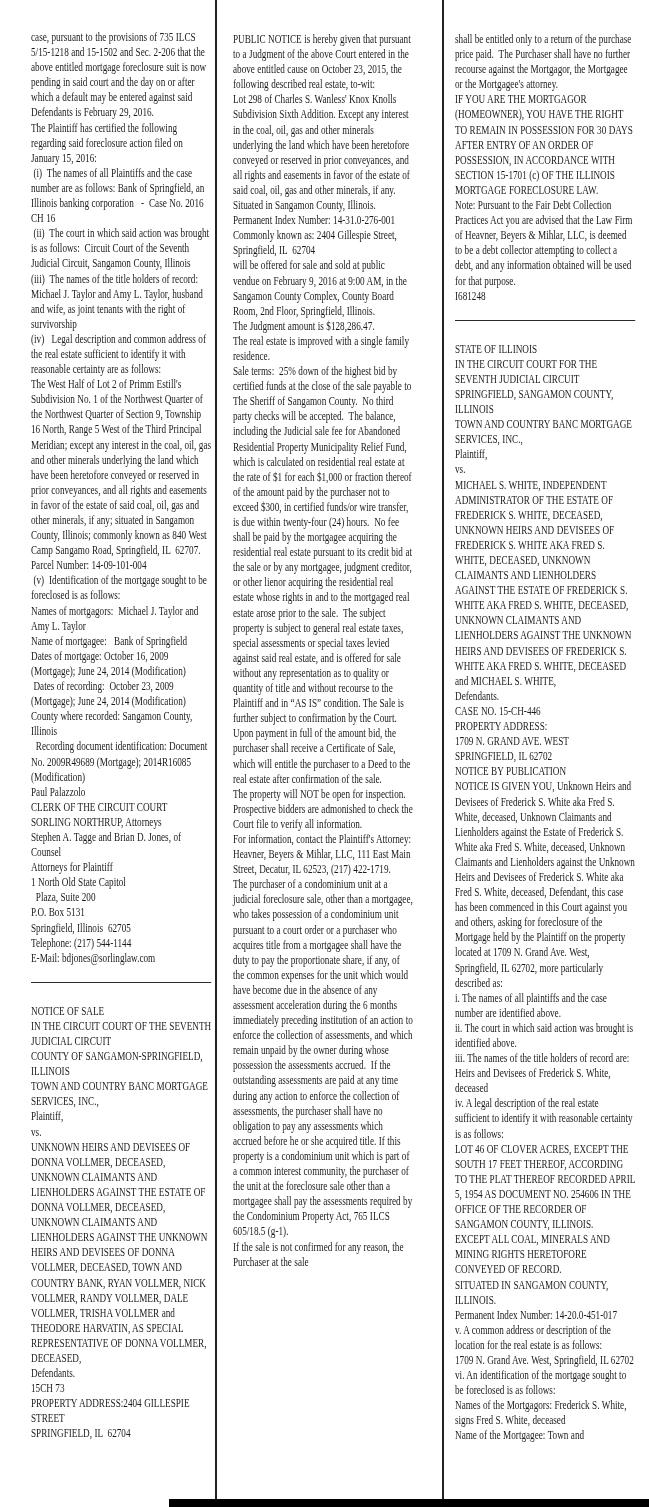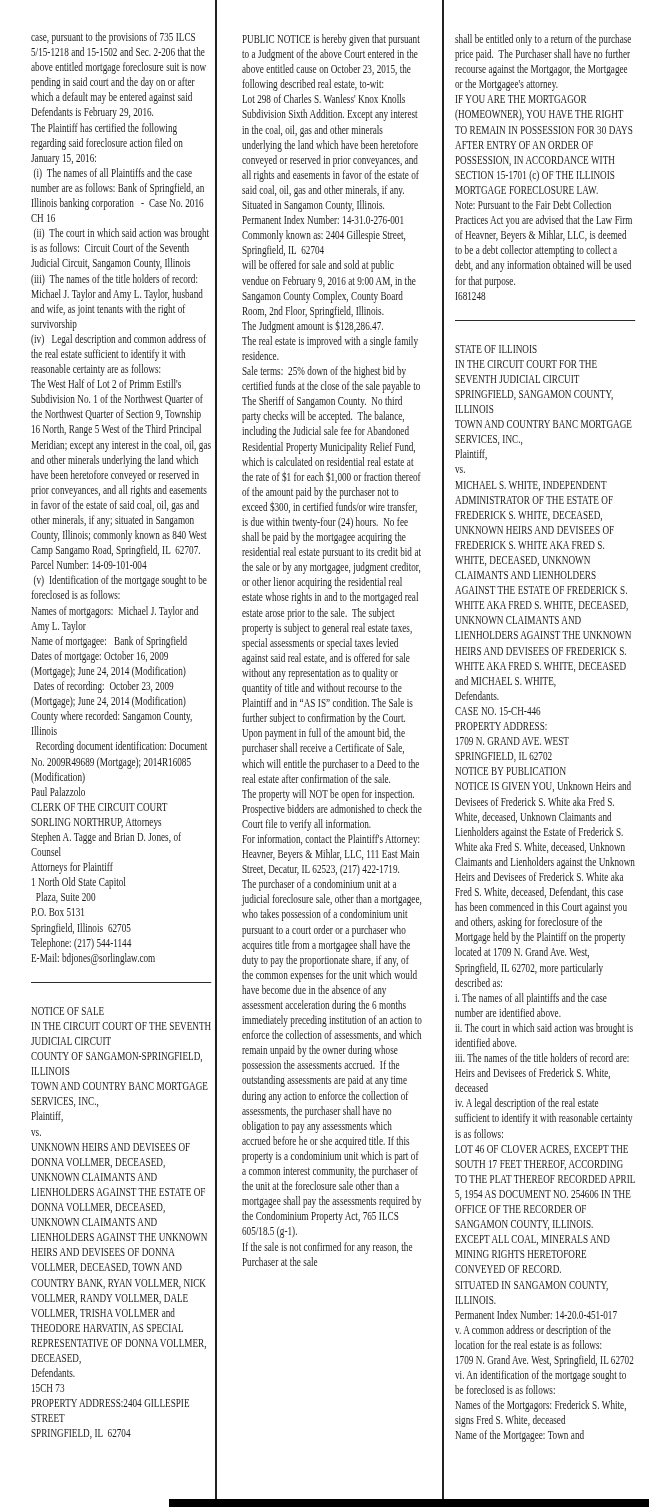--- a/index.html
+++ b/index.html
@@ -88,21 +88,21 @@
         <p>Plaintiff,</p>
         <p>vs.</p>
         <p>UNKNOWN HEIRS AND DEVISEES OF DONNA VOLLMER, DECEASED, UNKNOWN CLAIMANTS AND LIENHOLDERS AGAINST THE ESTATE OF DONNA VOLLMER, DECEASED, UNKNOWN CLAIMANTS AND LIENHOLDERS AGAINST THE UNKNOWN HEIRS AND DEVISEES OF DONNA VOLLMER, DECEASED, TOWN AND COUNTRY BANK, RYAN VOLLMER, NICK VOLLMER, RANDY VOLLMER, DALE VOLLMER, TRISHA VOLLMER and THEODORE HARVATIN, AS SPECIAL REPRESENTATIVE OF DONNA VOLLMER, DECEASED,</p>
         <p>Defendants.</p>
         <p>15CH 73</p>
         <p>PROPERTY ADDRESS:2404 GILLESPIE STREET</p>
         <p>SPRINGFIELD, IL  62704</p>
       </div>
   </div>
 
-  <div class="col" style="left:242px; top:31px;">
+  <div class="col" style="left:233px; top:31px;">
     <div class="col-inner">
         <p>PUBLIC NOTICE is hereby given that pursuant to a Judgment of the above Court entered in the above entitled cause on October 23, 2015, the following described real estate, to-wit:</p>
         <p>Lot 298 of Charles S. Wanless' Knox Knolls Subdivision Sixth Addition. Except any interest in the coal, oil, gas and other minerals underlying the land which have been heretofore conveyed or reserved in prior conveyances, and all rights and easements in favor of the estate of said coal, oil, gas and other minerals, if any. Situated in Sangamon County, Illinois.</p>
         <p>Permanent Index Number: 14-31.0-276-001</p>
         <p>Commonly known as: 2404 Gillespie Street, Springfield, IL  62704</p>
         <p>will be offered for sale and sold at public vendue on February 9, 2016 at 9:00 AM, in the Sangamon County Complex, County Board Room, 2nd Floor, Springfield, Illinois.</p>
         <p>The Judgment amount is $128,286.47.</p>
         <p>The real estate is improved with a single family residence.</p>
         <p>Sale terms:  25% down of the highest bid by certified funds at the close of the sale payable to The Sheriff of Sangamon County.  No third party checks will be accepted.  The balance, including the Judicial sale fee for Abandoned Residential Property Municipality Relief Fund, which is calculated on residential real estate at the rate of $1 for each $1,000 or fraction thereof of the amount paid by the purchaser not to exceed $300, in certified funds/or wire transfer, is due within twenty-four (24) hours.  No fee shall be paid by the mortgagee acquiring the residential real estate pursuant to its credit bid at the sale or by any mortgagee, judgment creditor, or other lienor acquiring the residential real estate whose rights in and to the mortgaged real estate arose prior to the sale.  The subject property is subject to general real estate taxes, special assessments or special taxes levied against said real estate, and is offered for sale without any representation as to quality or quantity of title and without recourse to the Plaintiff and in “AS IS” condition. The Sale is further subject to confirmation by the Court.</p>
         <p>Upon payment in full of the amount bid, the purchaser shall receive a Certificate of Sale, which will entitle the purchaser to a Deed to the real estate after confirmation of the sale.</p>

